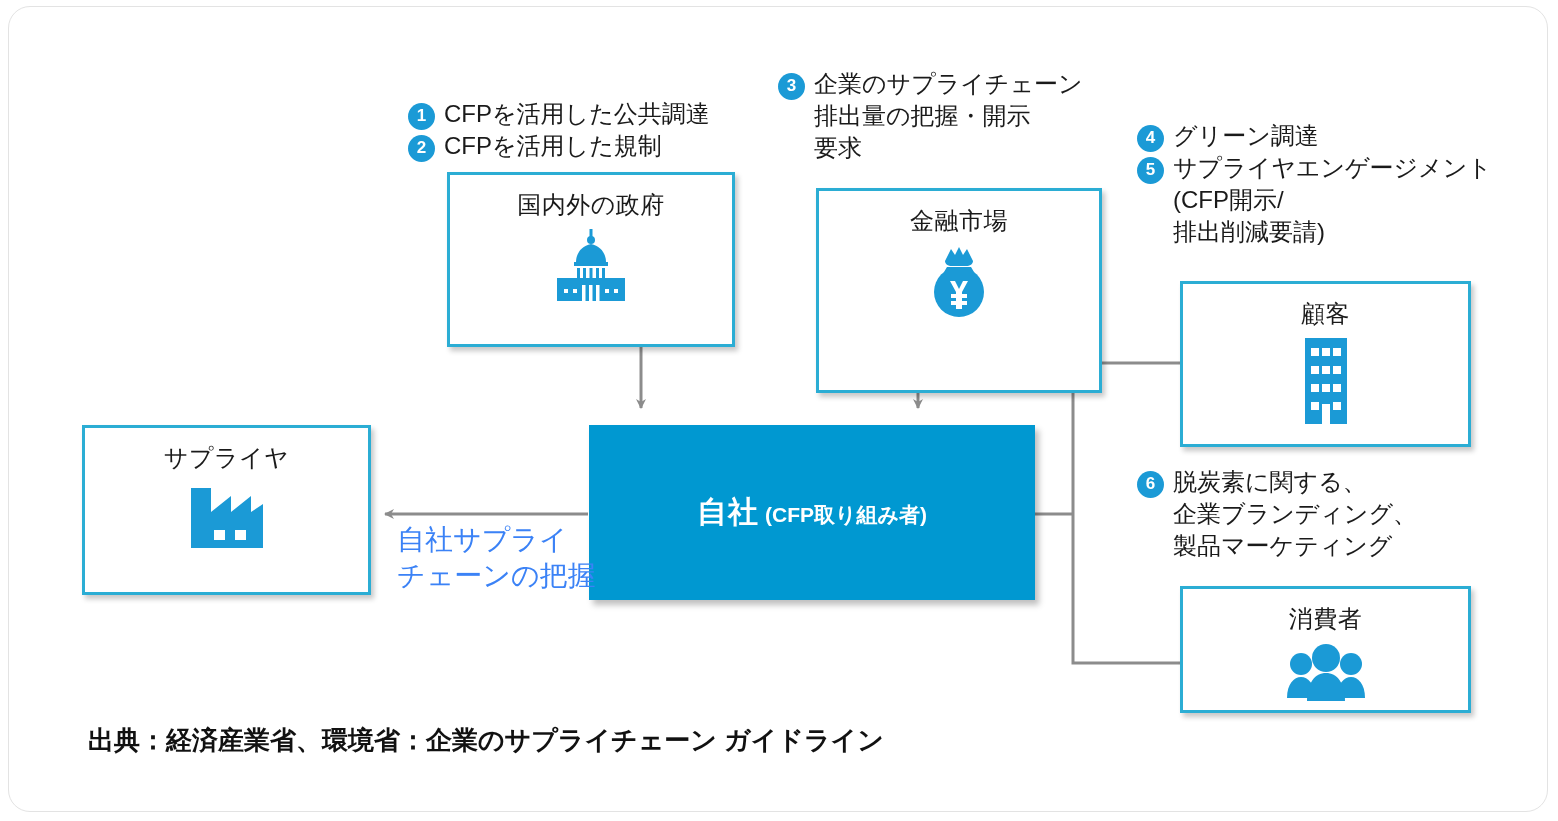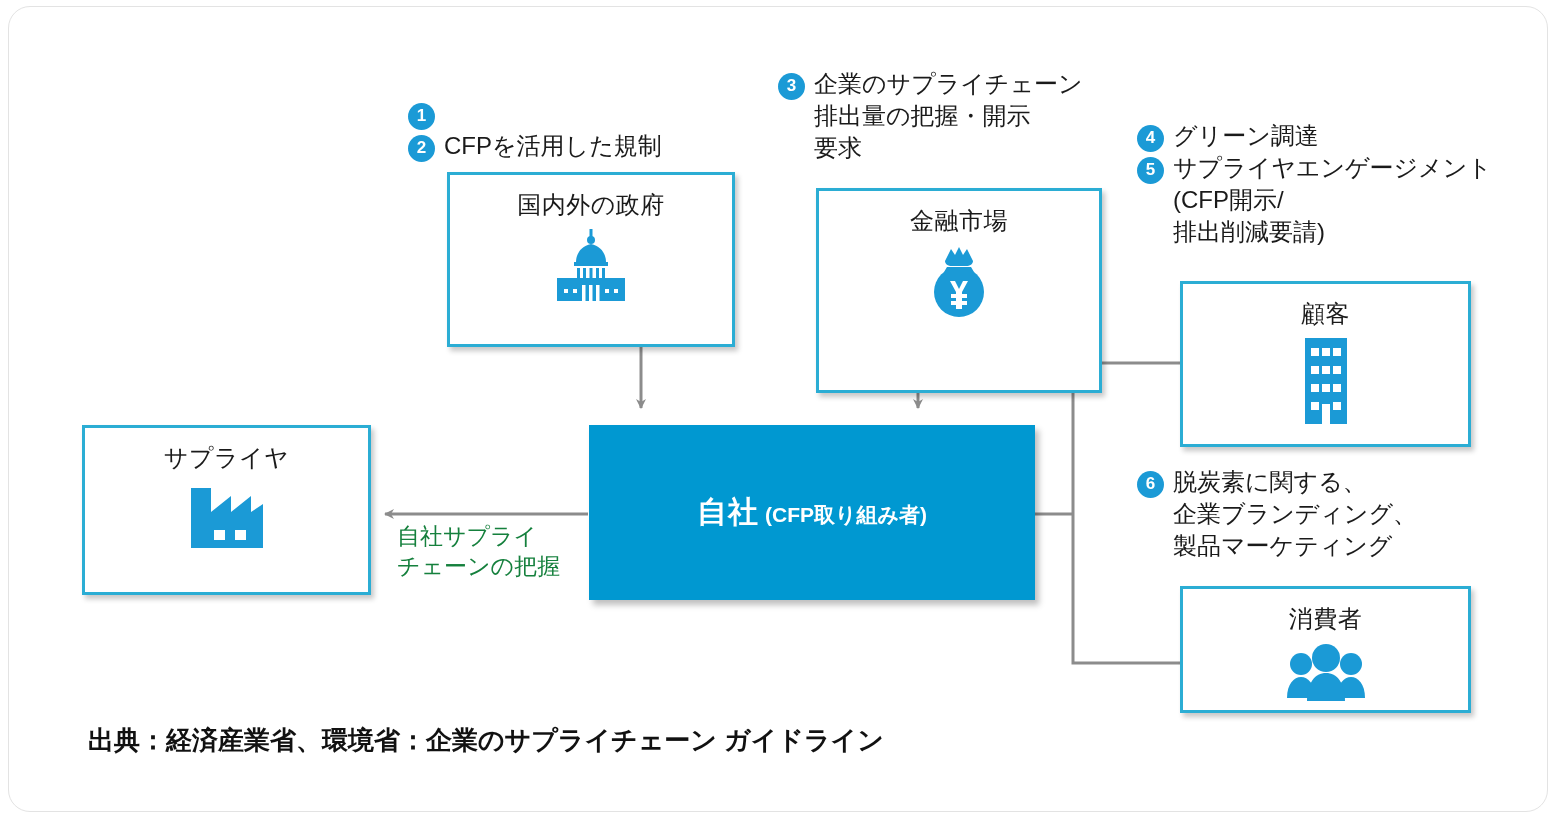--- a/index.html
+++ b/index.html
@@ -107,22 +107,22 @@
     margin-top: 5px;
   }
   .anno-text { display: block; }
   .anno-cont {
     padding-left: 36px;
   }
 
   
   .edge-label {
     position: absolute;
-    font-size: 23px;
-    color: #15803d;
+    font-size: 28px;
+    color: #3b82f6;
     line-height: 1.3;
     white-space: nowrap;
   }
 
   .source-note {
     position: absolute;
     font-size: 26px;
     font-weight: bold;
     color: #111111;
     white-space: nowrap;
@@ -261,20 +261,21 @@
 
   <div class="node-center" style="left:589px; top:425px; width:446px; height:175px;">
     <div class="center-label">
       <span class="big">自社</span><span class="small">(CFP取り組み者)</span>
     </div>
   </div>
 
   <div class="anno" style="left:408px; top:98px;">
     <div class="anno-row">
       <span class="badge">1</span>
+      <span class="anno-text">CFPを活用した公共調達</span>
     </div>
     <div class="anno-row">
       <span class="badge">2</span>
       <span class="anno-text">CFPを活用した規制</span>
     </div>
   </div>
 
   <div class="anno" style="left:778px; top:68px;">
     <div class="anno-row">
       <span class="badge">3</span>

